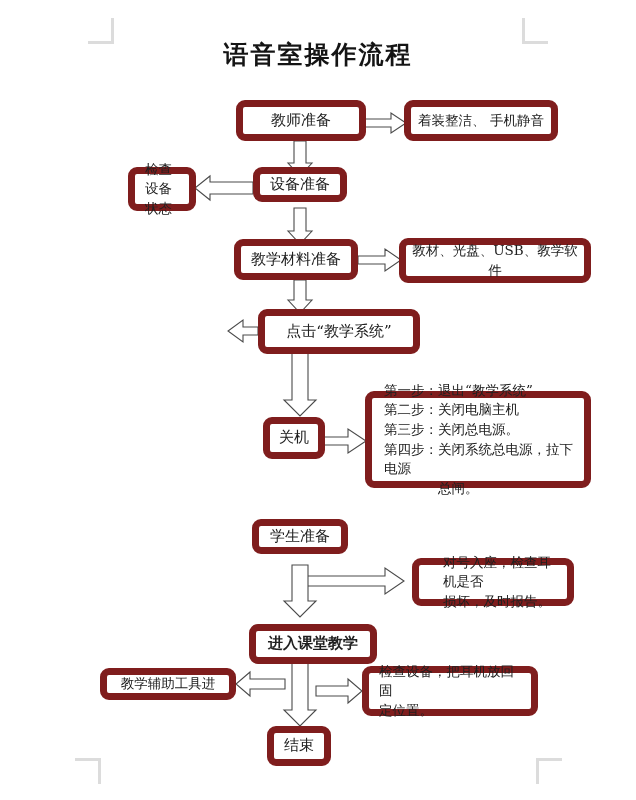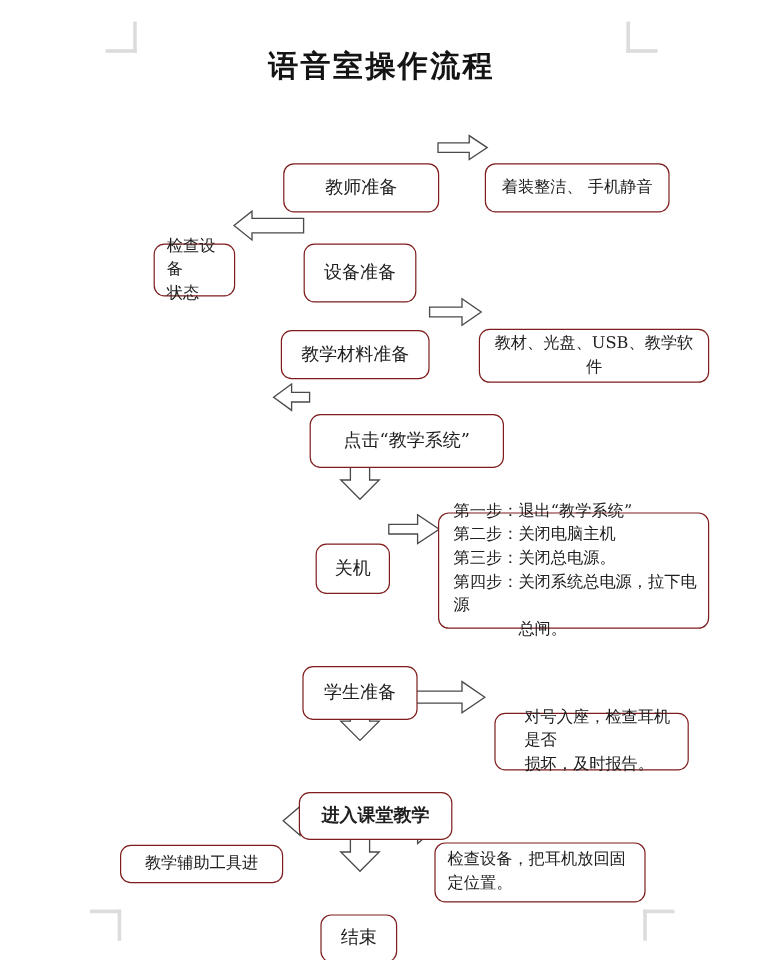--- a/index.html
+++ b/index.html
@@ -43,34 +43,33 @@
     font-weight:bold;
     font-size:25px;
     letter-spacing:2px;
     color:#141414;
   }
 
   
   .node{
     position:absolute;
     box-sizing:border-box;
-    border:1px solid #7f1d1d;
+    border:7px solid #7f1d1d;
     border-radius:9px;
     background:#ffffff;
     color:#202020;
     font-family:"DejaVu Serif","Liberation Serif",serif;
     display:flex;
     align-items:center;
     justify-content:center;
     text-align:center;
     line-height:1.45;
     font-size:13.5px;
     padding:3px 6px;
     white-space:pre-line;
-    margin-top:36px;
   }
   .node.left{justify-content:flex-start;text-align:left;}
   .node.big{font-size:15px;}
 
   
   svg.arrows{position:absolute;left:0;top:0;width:636px;height:800px;}
   svg.arrows polygon, svg.arrows polyline, svg.arrows path{
     fill:#ffffff;stroke:#4a4a4a;stroke-width:1.1;
     stroke-linejoin:miter;
   }
@@ -127,41 +126,41 @@
 
     <polygon points="316,686 348,686 348,679 362,691 348,703 348,696 316,696"></polygon>
 
     <polygon points="292,662 308,662 308,710 316,710 300,726 284,710 292,710"></polygon>
   </svg>
 
   <div class="node big" style="left:236px;top:100px;width:130px;height:41px;">教师准备</div>
 
   <div class="node" style="left:404px;top:100px;width:154px;height:41px;">着装整洁、 手机静音</div>
 
-  <div class="node big" style="left:253px;top:167px;width:94px;height:49px;">设备准备</div>
+  <div class="node big" style="left:253px;top:167px;width:94px;height:35px;">设备准备</div>
 
   <div class="node left" style="left:128px;top:167px;width:68px;height:44px;padding-left:10px;">检查设备
 状态</div>
 
   <div class="node big" style="left:234px;top:239px;width:124px;height:41px;">教学材料准备</div>
 
   <div class="node" style="left:399px;top:238px;width:192px;height:45px;">教材、光盘、USB、教学软件</div>
 
   <div class="node big" style="left:258px;top:309px;width:162px;height:45px;">点击“教学系统”</div>
 
 
   <div class="node big" style="left:263px;top:417px;width:62px;height:42px;">关机</div>
 
   <div class="node left" style="left:365px;top:391px;width:226px;height:97px;padding-left:12px;">第一步：退出“教学系统”
 第二步：关闭电脑主机
 第三步：关闭总电源。
 第四步：关闭系统总电源，拉下电源
 　　　　总闸。</div>
 
-  <div class="node big" style="left:252px;top:519px;width:96px;height:45px;">学生准备</div>
+  <div class="node big" style="left:252px;top:519px;width:96px;height:35px;">学生准备</div>
 
   <div class="node left" style="left:412px;top:558px;width:162px;height:48px;padding-left:24px;">对号入座，检查耳机是否
 损坏，及时报告。</div>
 
   <div class="node big" style="left:249px;top:624px;width:128px;height:40px;font-weight:bold;">进入课堂教学</div>
 
   <div class="node" style="left:100px;top:668px;width:136px;height:32px;">教学辅助工具进</div>
 
   <div class="node left" style="left:362px;top:666px;width:176px;height:50px;padding-left:10px;">检查设备，把耳机放回固
 定位置。</div>

